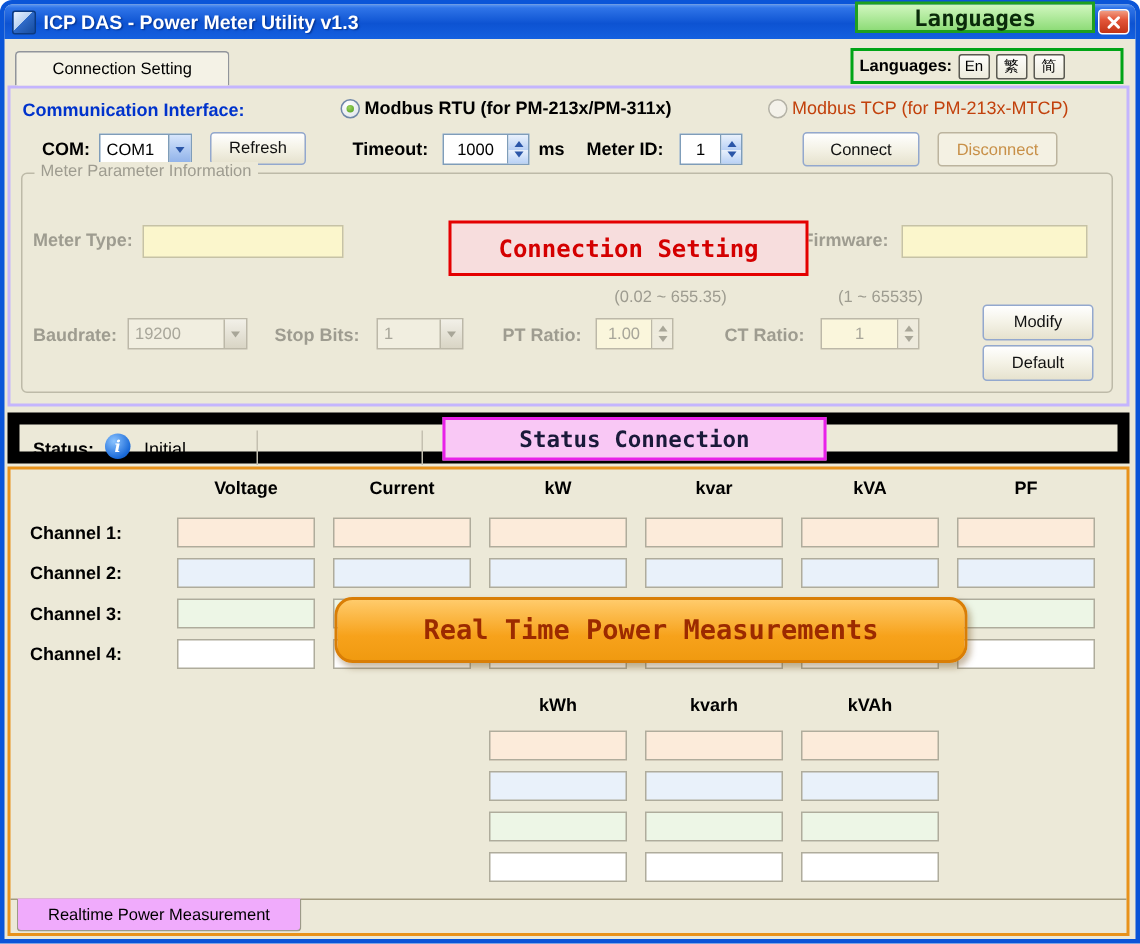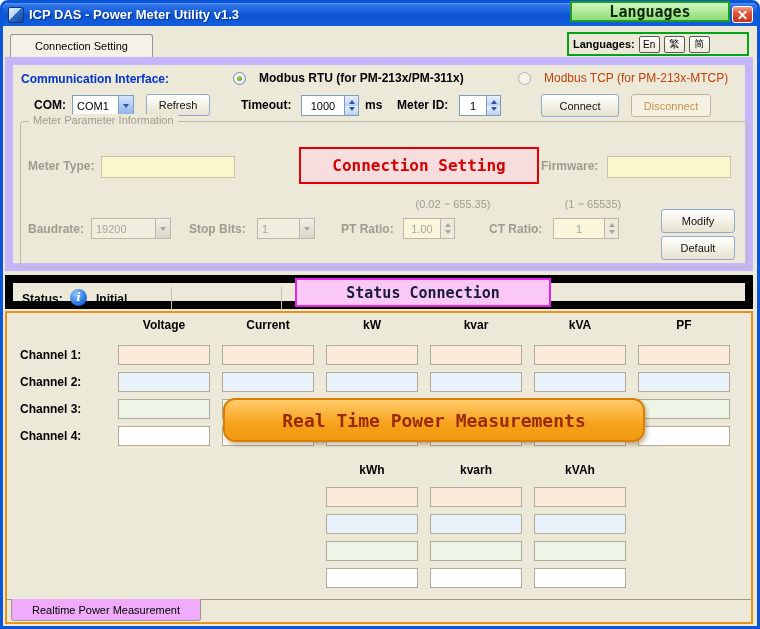--- a/index.html
+++ b/index.html
@@ -27,21 +27,21 @@
 
   
   .lang-group{position:absolute;left:567px;top:32px;width:182px;height:24px;border:2px solid #00A416;background:#ECE9D8;
     display:flex;align-items:center;padding:0 4px;gap:4px;z-index:2}
   .lang-label{font-weight:bold;font-size:11px}
   .lang-btn{width:21px;height:17px;border:1px solid #5A5A52;border-radius:2px;background:linear-gradient(180deg,#FDFDFB,#EDEBDC);
     font-size:10px;display:flex;align-items:center;justify-content:center;cursor:pointer}
 
   
   .sec{position:absolute}
-  .sec-conn{left:5px;top:57px;width:748px;height:214px;border:8px solid #c4b5fd}
+  .sec-conn{left:5px;top:57px;width:748px;height:214px;border:2px solid #c4b5fd}
   .sec-status{left:5px;top:275px;width:748px;height:34px;border:8px solid #000000}
   .sec-meas{left:5px;top:311px;width:748px;height:313px;border:2px solid #E8921A}
 
   .lbl{position:absolute;font-size:12px;font-weight:bold;white-space:nowrap}
   .lbl-blue{color:#0033CC}
   .lbl-gray{color:#9E9C90}
   .txt-gray{color:#9E9C90;font-weight:normal}
 
   
   .btn{position:absolute;border:1px solid #93A8CE;border-radius:3px;background:linear-gradient(180deg,#FFFFFF,#F4F2E6 50%,#E6E2CE);
@@ -61,21 +61,21 @@
   .spin.dis{background:#FAF6DC;color:#A8A69A;border-color:#BCB8A8}
   .spin-val{flex:1;display:flex;align-items:center;justify-content:center}
   .spin-btns{width:14px;display:flex;flex-direction:column;border-left:1px solid #7F9DB9}
   .spin.dis .spin-btns{border-left-color:#BCB8A8}
   .spin-btns span{flex:1;display:flex;align-items:center;justify-content:center;background:linear-gradient(180deg,#E9F1FC,#B9D1F5)}
   .spin.dis .spin-btns span{background:#EEEBDD}
   .radio{width:13px;height:13px;border-radius:50%;border:1px solid #6F87A8;background:radial-gradient(circle at 35% 30%,#fff,#DDE2E8);
     position:relative;flex:none}
   .radio.checked::after{content:"";position:absolute;inset:3px;border-radius:50%;background:radial-gradient(circle at 40% 35%,#9ED45C,#4A9C1E)}
   .radio.dis{border-color:#B4B2A6;background:#F4F2EA}
-  .radio-row{position:absolute;display:flex;align-items:center;gap:13px;font-size:12px;font-weight:bold}
+  .radio-row{position:absolute;display:flex;align-items:center;gap:3px;font-size:12px;font-weight:bold}
   .group{position:absolute;border:1px solid #BDBAA8;border-radius:4px}
   .legend{position:absolute;left:8px;top:-8px;background:#ECE9D8;padding:0 4px;font-size:11px;color:#9E9C90;white-space:nowrap}
   .yfield{position:absolute;border:1px solid #C6C2A6;background:#FBF6CC;height:22px}
   .vsep{position:absolute;width:1px;background:#C4C0B0;top:4px;height:23px}
   .info-icon{position:absolute;width:17px;height:17px;border-radius:50%;color:#fff;
     background:radial-gradient(circle at 35% 30%,#8CC4FF,#1A6AD8 70%,#0E4FAE);
     font:italic bold 11px "DejaVu Serif",serif;display:flex;align-items:center;justify-content:center}
 
   
   .f{position:absolute;width:92px;height:20px;border:1px solid #AFAC9C;font-size:11px;font-family:"Liberation Sans",sans-serif;padding:0 3px}
@@ -238,21 +238,21 @@
       <span>Default</span>
     </div>
   </div>
 </div>
 
 <div class="sec sec-status">
   <span class="lbl" style="left:9px;top:9px">Status:</span>
   <div class="info-icon" style="left:57px;top:6px">
     <span>i</span>
   </div>
-  <span class="lbl" style="left:83px;top:9px;font-weight:bold">Initial</span>
+  <span class="lbl" style="left:83px;top:9px;font-weight:normal">Initial</span>
   <span class="vsep" style="left:158px"></span>
   <span class="vsep" style="left:268px"></span>
 </div>
 
 <div class="sec sec-meas">
   <span class="hdr c0" style="top:5px">Voltage</span>
   <span class="hdr c1" style="top:5px">Current</span>
   <span class="hdr c2" style="top:5px">kW</span>
   <span class="hdr c3" style="top:5px">kvar</span>
   <span class="hdr c4" style="top:5px">kVA</span>

